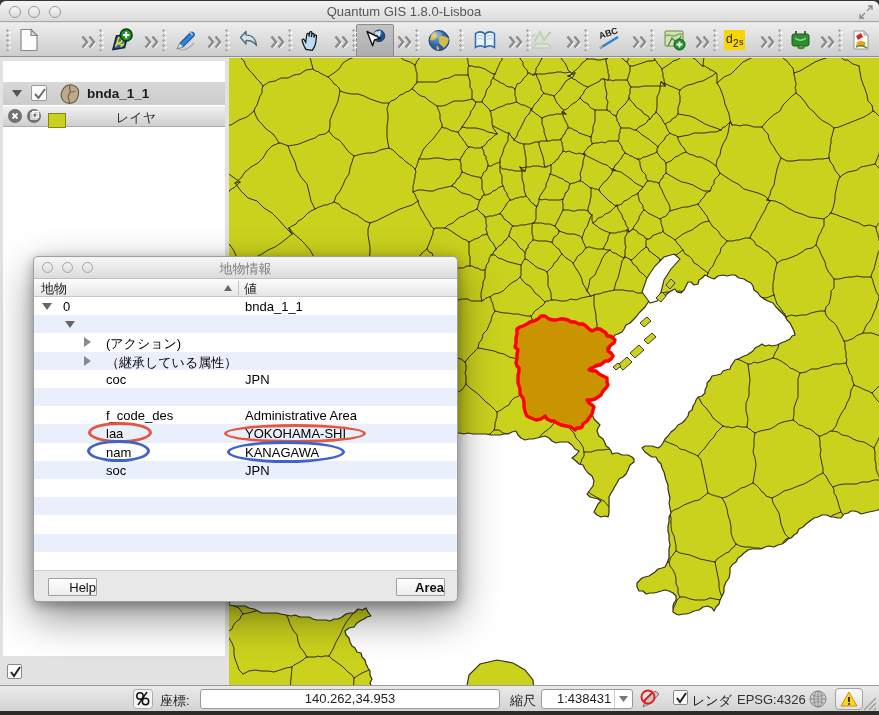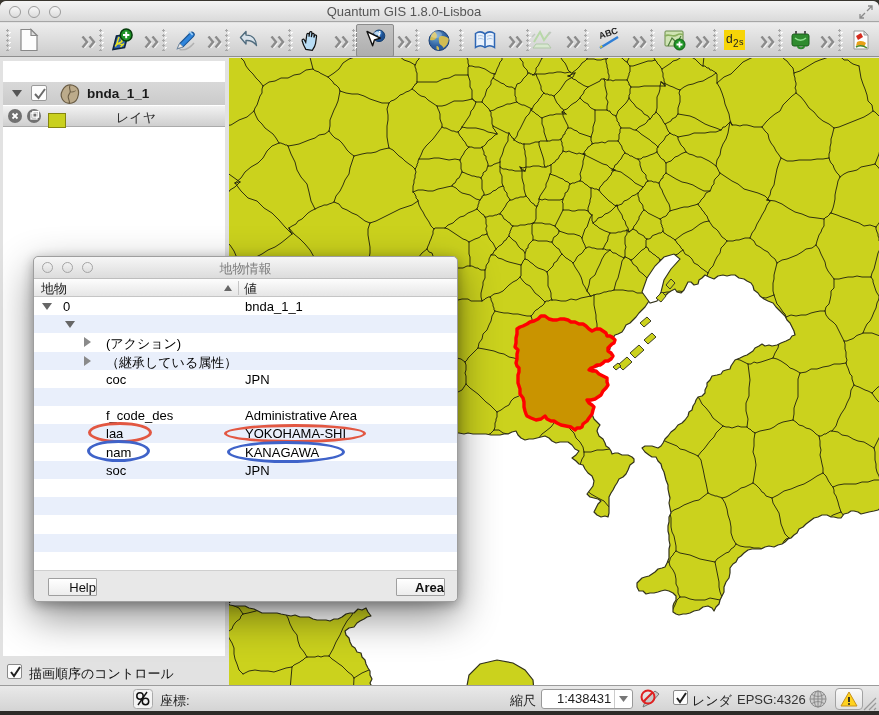--- a/index.html
+++ b/index.html
@@ -244,30 +244,30 @@
             <path d="M12 7.8c2 .5 4.2 0 5.6-1.1" fill="none" stroke="#6a5c44" stroke-width="0.9"></path>
           </svg></div>
         <div style="position:absolute;left:84px;top:4px;font-size:13.5px;font-weight:bold;color:#1a1a1a">bnda_1_1</div>
       </div>
     <div id="swatch"></div>
   </div>
   <div id="draworder">
       <div style="position:absolute;left:0px;top:-1px;width:15px;height:15px;background:#fdfdfd;border:1px solid #8a8a8a;border-radius:2px"><svg width="15" height="15" viewBox="0 0 15 15">
           <path d="M3 7l3 4 6-9" fill="none" stroke="#222" stroke-width="2"></path>
         </svg></div>
-      <div style="position:absolute;left:22px;top:0px">描画順序のコントロール</div>
     </div>
   <div id="statusbar">
     <svg style="position:absolute;left:133px;top:3px" width="20" height="20" viewBox="0 0 20 20">
         <rect x="0.5" y="0.5" width="19" height="19" rx="3" fill="#f4f4f4" stroke="#aaa"></rect>
         <circle cx="7" cy="7" r="3.2" fill="none" stroke="#111" stroke-width="1.5"></circle>
         <circle cx="12.5" cy="12.5" r="3.2" fill="none" stroke="#111" stroke-width="1.5"></circle>
         <path d="M14 3l-9 13" stroke="#111" stroke-width="1.4"></path>
       </svg>
     <div class="sbtxt" style="left:160px">座標:</div>
+    <div class="sbfield" style="left:200px;width:300px;text-align:center;line-height:18px">140.262,34.953</div>
     <div class="sbtxt" style="left:510px">縮尺</div>
     <div class="sbfield" style="left:541px;width:92px;line-height:18px;padding-left:15px">1:438431
       <div style="position:absolute;right:17px;top:0;width:1px;height:18px;background:#ccc"></div>
       <svg style="position:absolute;right:4px;top:6px" width="9" height="6" viewBox="0 0 9 6">
           <path d="M0 0h9L4.5 6z" fill="#777"></path>
         </svg>
     </div>
     <svg style="position:absolute;left:640px;top:3px" width="22" height="21" viewBox="0 0 22 21">
         <path d="M3 18l3-8 9-8 4 3-8 9-8 4z" fill="#c8c8c8" stroke="#777"></path>
         <circle cx="8" cy="8" r="6.5" fill="none" stroke="#e02020" stroke-width="2"></circle>

